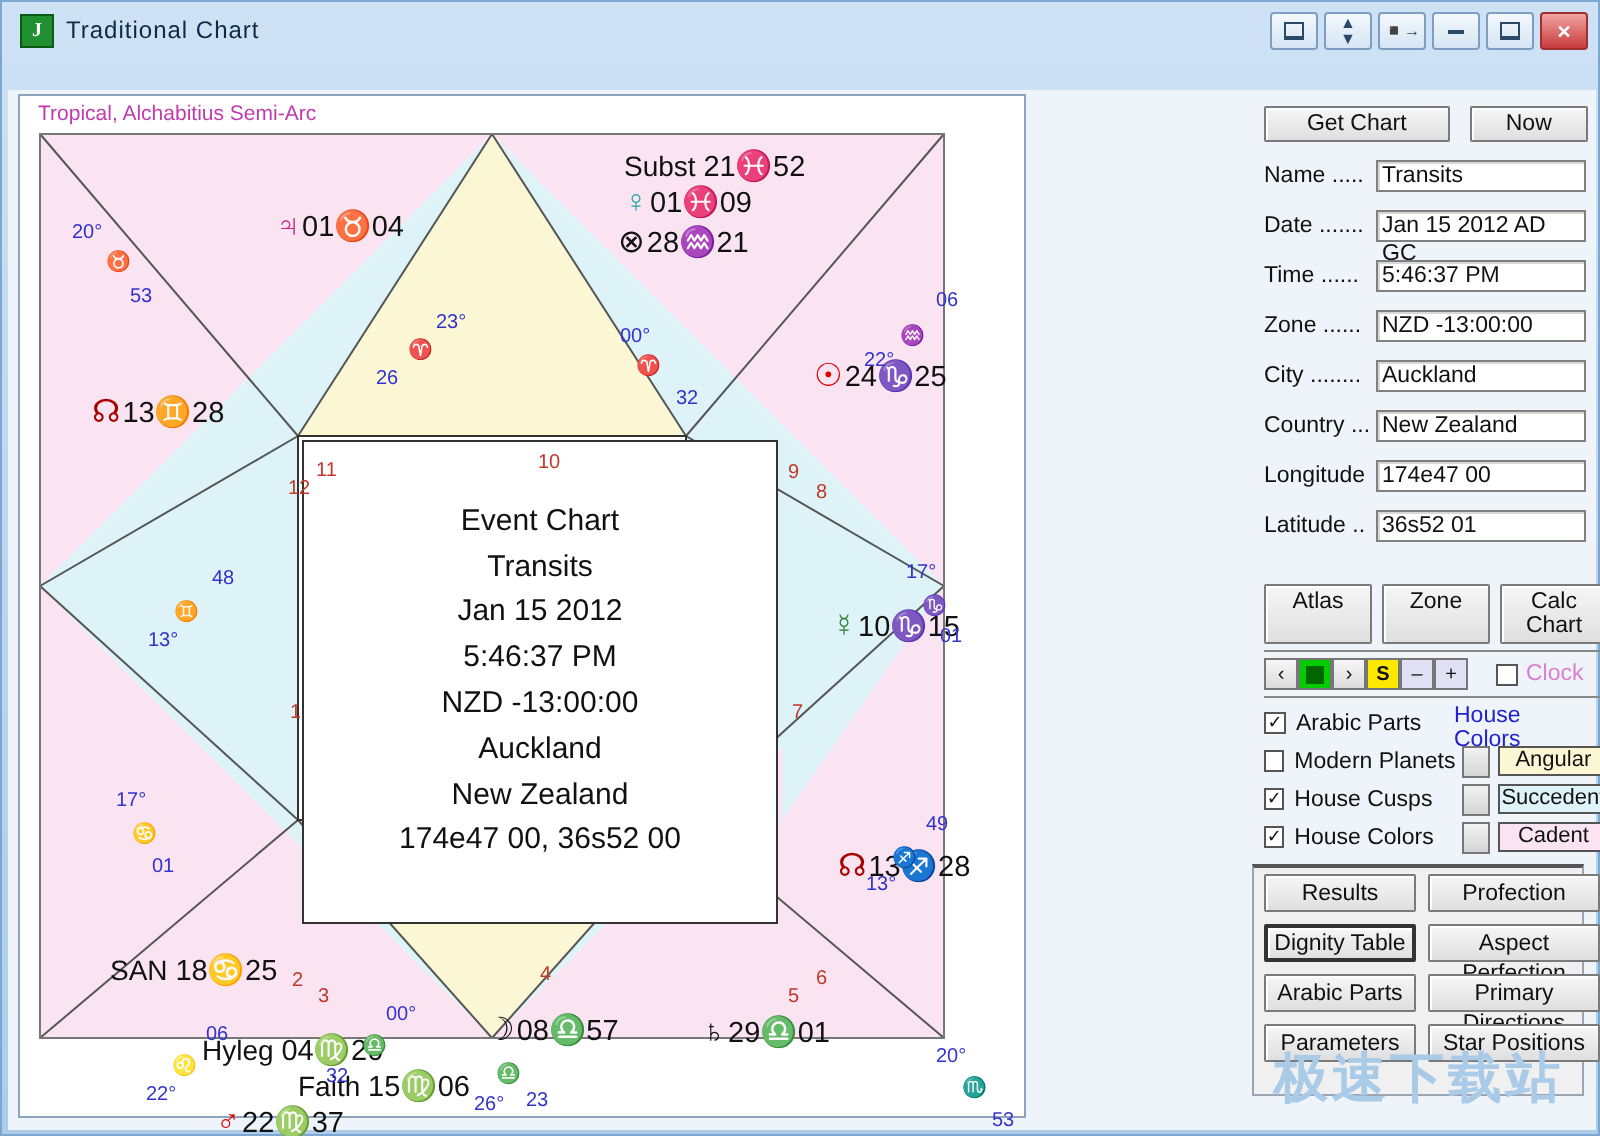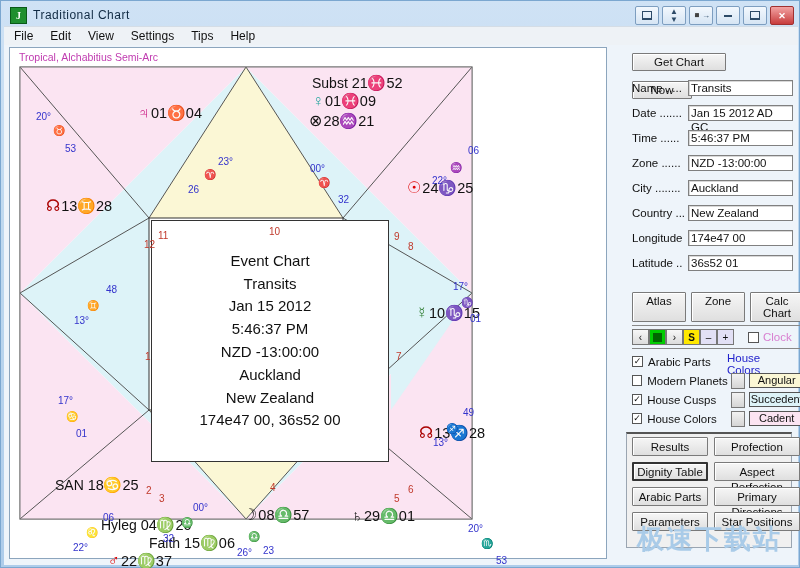--- a/index.html
+++ b/index.html
@@ -47,21 +47,21 @@
     display:flex;align-items:center;padding-left:10px;box-sizing:border-box;
   }
   .menuitem{font-size:12px;color:#111;margin-right:17px;cursor:default;}
   
   #client{
     position:absolute;left:3px;top:44px;width:794px;height:520px;
     background:#eef4fa;
   }
   
   #chartpanel{
-    position:absolute;left:5px;top:2px;width:598px;height:512px;
+    position:absolute;left:5px;top:2px;width:504px;height:512px;
     background:#ffffff;border:1px solid #8ca5bd;box-sizing:border-box;
   }
   #systemline{
     position:absolute;left:9px;top:3px;font-size:10.5px;color:#c03bb0;
     font-family:"Liberation Sans",sans-serif;
   }
   #chartarea{
     position:absolute;left:8px;top:17px;width:578px;height:488px;
   }
   #chartsvg{position:absolute;left:0;top:0;}
@@ -86,21 +86,21 @@
     position:absolute;left:610px;top:2px;width:180px;height:512px;
   }
   .btn{
     background:linear-gradient(180deg,#f6f6f6,#dfdfdf);
     border:1px solid #7a7a7a;border-radius:1px;
     font-size:11.5px;color:#111;text-align:center;
     box-sizing:border-box;padding:2px 0;cursor:default;
     box-shadow:inset 1px 1px 0 #ffffff;
   }
   .btn.focus{border:2px solid #333;padding:1px 0;}
-  #topbtns{position:absolute;left:18px;top:6px;width:162px;display:flex;gap:10px;flex-direction:column;}
+  #topbtns{position:absolute;left:18px;top:6px;width:162px;display:flex;gap:10px;}
   #topbtns .btn:first-child{width:94px;}
   #topbtns .btn:last-child{width:60px;}
   .field-row{position:absolute;left:18px;height:17px;display:flex;align-items:center;}
   .flabel{font-size:11.5px;color:#111;width:56px;white-space:nowrap;}
   .finput{
     width:105px;height:16px;background:#fff;border:1px solid #808080;
     box-sizing:border-box;font-size:11.5px;color:#111;
     padding:0 2px;line-height:14px;font-family:"Liberation Sans",sans-serif;
     box-shadow:inset 1px 1px 0 #d8d8d8;
   }
@@ -170,28 +170,20 @@
       <div class="tbtn">
           <span class="box-min"></span>
         </div>
       <div class="tbtn">
           <span class="box-sq"></span>
         </div>
       <div class="tbtn close">✕</div>
     </div>
   </div>
 
-  <div id="menubar">
-    <div class="menuitem">File</div>
-    <div class="menuitem">Edit</div>
-    <div class="menuitem">View</div>
-    <div class="menuitem">Settings</div>
-    <div class="menuitem">Tips</div>
-    <div class="menuitem">Help</div>
-  </div>
 
   <div id="client">
 
     <div id="chartpanel">
       <div id="systemline">Tropical, Alchabitius Semi-Arc</div>
       <div id="chartarea">
         <svg id="chartsvg" width="578" height="488">
 
           <rect x="2" y="2" width="452" height="452" fill="#ffffff" stroke="#777" stroke-width="1"></rect>
 

